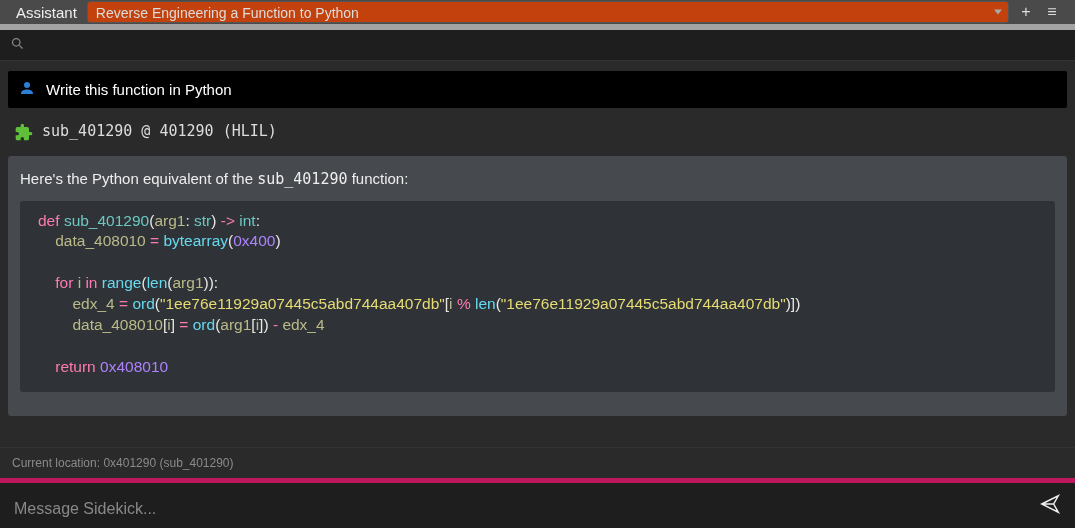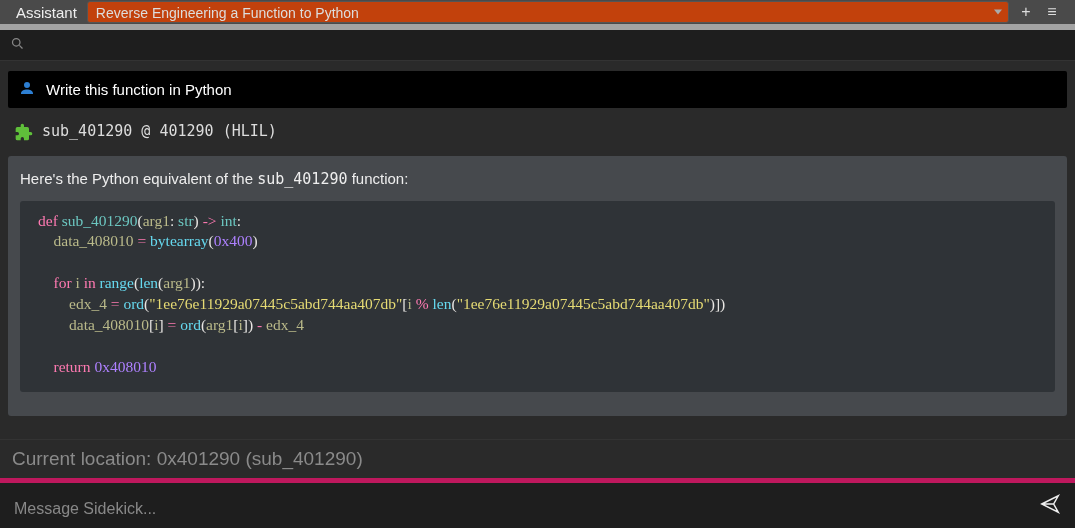--- a/index.html
+++ b/index.html
@@ -124,40 +124,40 @@
     color:#eee;
   }
   .answer p { font-size:15px; line-height:1.5; }
   .answer p .mono { font-family:"Menlo","Monaco",monospace; }
 
   .codeblock {
     background:#2f3337;
     border-radius:3px;
     margin:10px 0 14px 0;
     padding:10px 18px 14px 18px;
-    font-family:Liberation Serif, serif;
+    font-family:Liberation Sans, sans-serif;
     font-size:15.5px;
     line-height:1.35;
     white-space:pre;
     overflow-x:auto;
     color:#e8e6e3;
   }
   .tok-kw   { color:#ff7ab2; }   
   .tok-fn   { color:#6cc7c1; }   
   .tok-arg  { color:#baba8a; }   
   .tok-num  { color:#ae81ff; }   
   .tok-str  { color:#e6db74; }   
   .tok-op   { color:#ff7ab2; }   
   .tok-bi   { color:#66d9ef; }   
 
   
   .status {
     padding: 8px 12px;
     color: #8a8a8a;
-    font-size:19px;
+    font-size:12px;
     border-top: 1px solid #333;
     background:#2a2a2a;
   }
 
   
   .inputbar {
     display:flex;
     align-items:flex-end;
     gap:10px;
     padding:10px 14px;

